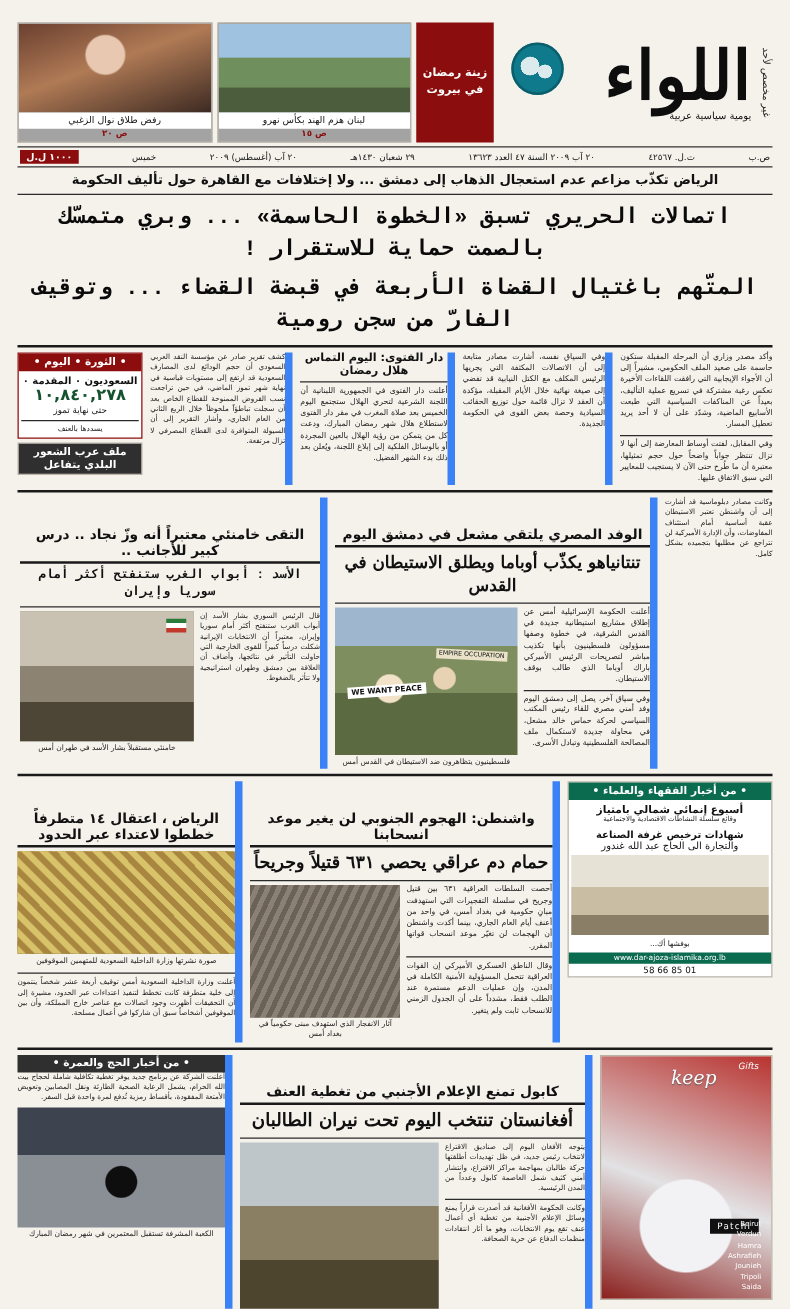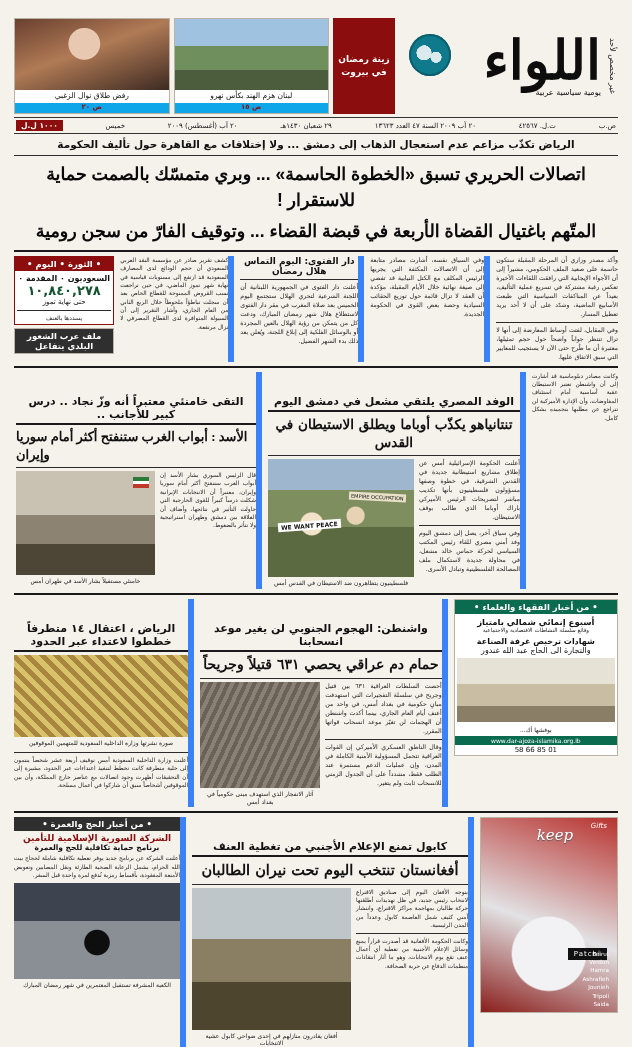--- a/index.html
+++ b/index.html
@@ -52,21 +52,21 @@
       radial-gradient(circle at 30% 40%, #ffffff 0 30%, transparent 31%),
       radial-gradient(circle at 70% 60%, #ffffff 0 22%, transparent 23%);
     opacity:.85;
   }
   .vert-side {
     writing-mode:vertical-rl; text-orientation:mixed;
     font-size:8px; color:#222; align-self:center; padding:0 1px;
   }
   .teaser-strip { flex:1; display:flex; gap:4px; align-items:stretch; }
   .teaser {
-    flex:1; border:1px solid #b9b3a7; background:#0ea5e9;
+    flex:1; border:1px solid #b9b3a7; background:#a3a3a3;
     display:flex; flex-direction:column; overflow:hidden;
     position:relative;
   }
   .teaser .ph { flex:1; min-height:44px; }
   .teaser .cap {
     font-size:7.5px; text-align:center; padding:2px 1px;
     background:#fff; color:#111; line-height:1.15;
   }
   .teaser .pg {
     font-size:7px; text-align:center; color:#8b0d0d; padding-bottom:2px; font-weight:bold;
@@ -98,21 +98,21 @@
   }
   .info-bar .price { background:#8b0d0d; color:#fff; padding:1px 5px; font-weight:bold; font-size:7.5px;}
   .info-bar span { white-space:nowrap;text-align:center; }
 
   
   .kicker {
     font-size:10.5px; font-weight:bold; text-align:center;
     padding:4px 0 2px; color:#111;
   }
   .h-main {
-    font-family:Liberation Sans, sans-serif;
+    font-family:Liberation Mono, monospace;
     text-align:center; font-weight:bold; color:#0a0a0a;
     font-size:17.5px; line-height:1.5; letter-spacing:-0.2px;
     padding:2px 0;
   }
 
   
   .cols { display:flex; gap:6px; }
   .col { }
   .box { border:1px solid #b9b3a7; background:#fff; }
   .boxhead {
@@ -295,21 +295,21 @@
             <div style="position:absolute;left:10px;top:62px;background:#fff;color:#111;font-size:6px;font-weight:bold;padding:1px 3px;transform:rotate(-4deg)">WE WANT PEACE</div>
             <div style="position:absolute;right:8px;top:34px;background:#e9e2c8;color:#111;font-size:5px;padding:1px 2px;transform:rotate(3deg)">EMPIRE OCCUPATION</div>
           </div>
           <div class="cap">فلسطينيون يتظاهرون ضد الاستيطان في القدس أمس</div>
         </div>
       </div>
     </div>
 
     <div class="col colrule" style="width:246px">
       <div class="secthead">التقى خامنئي معتبراً أنه وزّ نجاد .. درس كبير للأجانب ..</div>
-      <div style="font-size:13px;font-weight:bold;text-align:left;font-family:Liberation Serif, serif;line-height:1.4">الأسد : أبواب الغرب ستنفتح أكثر أمام سوريا وإيران</div>
+      <div style="font-size:10px;font-weight:bold;text-align:center;font-family:Liberation Mono, monospace;line-height:1.4">الأسد : أبواب الغرب ستنفتح أكثر أمام سوريا وإيران</div>
       <div class="hr-thin"></div>
       <div style="display:flex;gap:5px;">
         <div style="width:96px">
           <div class="body-txt sm">قال الرئيس السوري بشار الأسد إن أبواب الغرب ستنفتح أكثر أمام سوريا وإيران، معتبراً أن الانتخابات الإيرانية شكلت درساً كبيراً للقوى الخارجية التي حاولت التأثير في نتائجها، وأضاف أن العلاقة بين دمشق وطهران استراتيجية ولا تتأثر بالضغوط.</div>
         </div>
         <div style="flex:1">
           <div class="imgbox p-meet" style="height:104px;position:relative">
             <div style="position:absolute;right:6px;top:6px;width:16px;height:11px;background:linear-gradient(180deg,#2a7a3a 0 33%,#fff 33% 66%,#c0392b 66%)"></div>
           </div>
           <div class="cap">خامنئي مستقبلاً بشار الأسد في طهران أمس</div>
@@ -397,23 +397,19 @@
         </div>
         <div style="flex:1">
           <div class="imgbox p-taliban" style="height:142px"></div>
           <div class="cap">أفغان يغادرون منازلهم في إحدى ضواحي كابول عشية الانتخابات</div>
         </div>
       </div>
     </div>
 
     <div class="col colrule" style="width:172px">
       <div class="boxhead dark">• من أخبار الحج والعمرة •</div>
-      <div class="center" style="padding:2px;">
-        <div style="font-size:9px;font-weight:bold;color:#8b0d0d">الشركة السورية الإسلامية للتأمين</div>
-        <div style="font-size:7.5px;font-weight:bold">برنامج حماية تكافلية للحج والعمرة</div>
-      </div>
       <div class="body-txt sm">أعلنت الشركة عن برنامج جديد يوفر تغطية تكافلية شاملة لحجاج بيت الله الحرام، يشمل الرعاية الصحية الطارئة ونقل المصابين وتعويض الأمتعة المفقودة، بأقساط رمزية تُدفع لمرة واحدة قبل السفر.</div>
       <div class="imgbox p-kaaba" style="height:96px;margin-top:3px"></div>
       <div class="cap">الكعبة المشرفة تستقبل المعتمرين في شهر رمضان المبارك</div>
     </div>
   </div>
 
 </div>
 
 </body></html>

